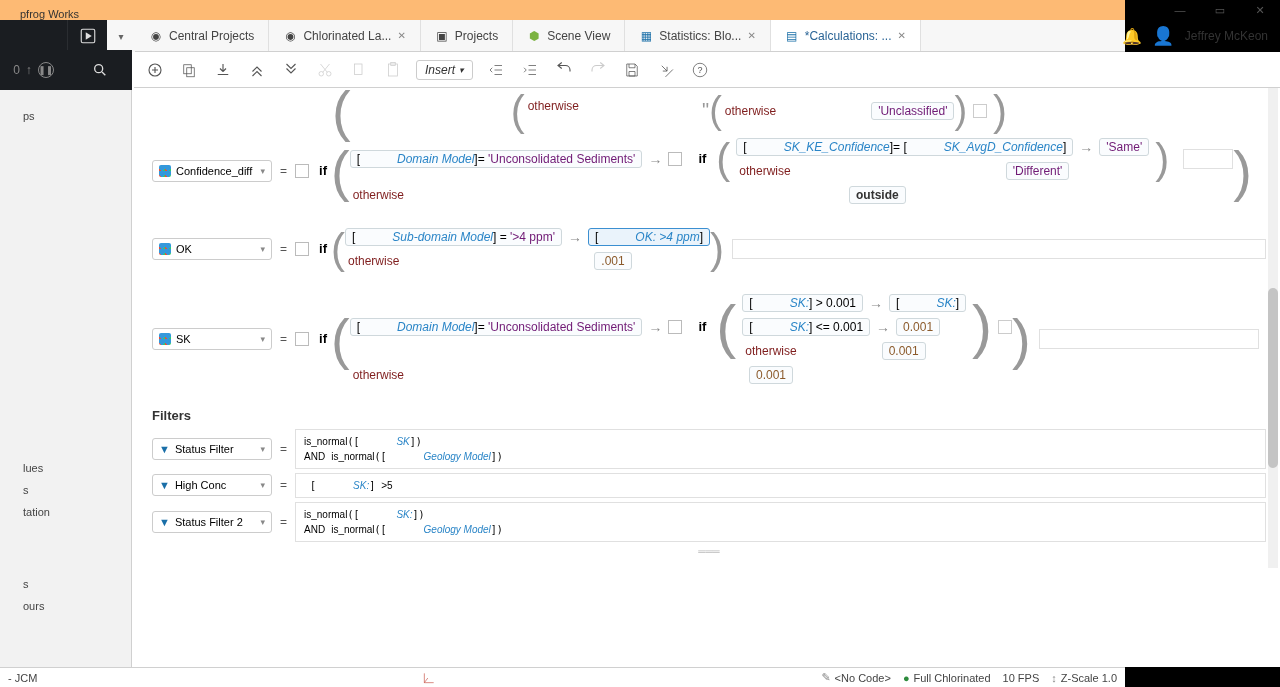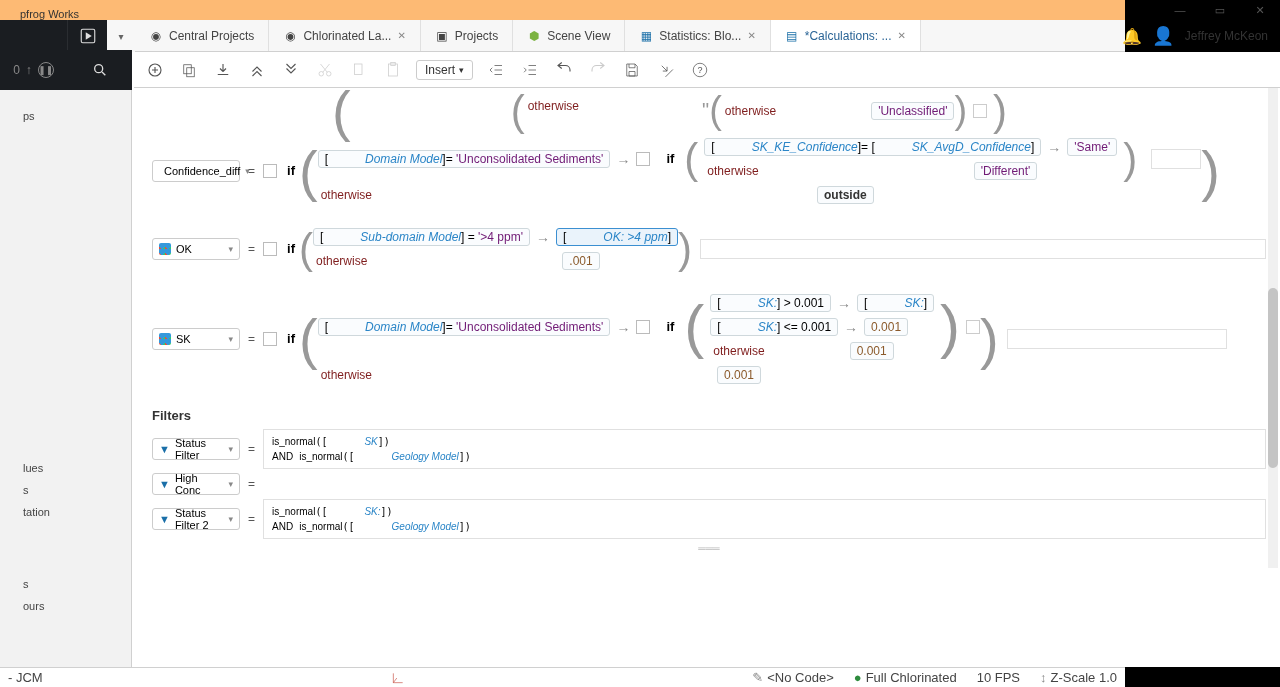--- a/index.html
+++ b/index.html
@@ -24,28 +24,28 @@
 
 .left-strip { position:absolute; top:50px; left:0; width:132px; height:618px; background:#f2f2f2; border-right:1px solid #d0d0d0; }
 .left-strip .dark-top { position:absolute; top:0; left:0; width:67px; height:40px; background:#1a1d21; display:flex; align-items:center; justify-content:center; gap:6px; color:#888; font-size:12px;}
 .left-strip .search-top { position:absolute; top:0; left:67px; width:65px; height:40px; background:#1a1d21; display:flex; align-items:center; justify-content:center; gap:8px; }
 .left-strip .tree { position:absolute; top:50px; left:4px; font-size:11px; color:#444;margin-left:19px; }
 .left-strip .tree div { margin:10px 0; }
 
 
 .toolbar { position:absolute; top:52px; left:134px; right:0; height:36px; background:#fff; border-bottom:1px solid #d0d0d0; display:flex; align-items:center; gap:12px; padding:0 10px; }
 .toolbar .tbtn { width:22px; height:22px; display:flex; align-items:center; justify-content:center; color:#555; }
-.toolbar .insert { font-size:12px; color:#333; padding:2px 8px; border:1px solid #ccc; border-radius:3px; display:flex; align-items:center; gap:4px; }
+.toolbar .insert { font-size:12px; color:#333; padding:2px 8px; border:1px solid #ccc; border-radius:3px; display:flex; align-items:center; gap:4px;font-style:italic; }
 
 
 .main { position:absolute; top:88px; left:134px; right:0; bottom:20px; background:#fff; overflow:hidden; }
 .content { padding: 6px 14px 0 18px; font-size:12px; }
 
 .calc-row { display:flex; align-items:center; margin:10px 0 24px 0; }
-.var-select { width:88px; height:22px; border:1px solid #ccc; border-radius:3px; display:flex; align-items:center; padding:0 6px; font-size:11px; gap:5px; }
+.var-select { width:120px; height:22px; border:1px solid #ccc; border-radius:3px; display:flex; align-items:center; padding:0 6px; font-size:11px; gap:5px; }
 .var-select .vicon { width:12px; height:12px; display:inline-block; }
 .vicon-grid { background: linear-gradient(45deg,#e74c3c 25%,transparent 25%), linear-gradient(-45deg,#2ecc71 25%,transparent 25%), #3498db; background-size:6px 6px; border-radius:2px;}
 .vicon-filter { color:#1a6fa8; }
 .eq { margin: 0 8px; color:#555; }
 .chkbox { width:14px; height:14px; border:1px solid #bbb; margin-right:6px; }
 .if-kw { font-weight:bold; font-size:13px; margin:0 4px; }
 .brace { font-size:56px; color:#999; font-weight:100; line-height:0.6; }
 .brace-sm { font-size:42px; }
 .brace-tiny { font-size:38px; }
 
@@ -66,21 +66,21 @@
 .filter-row { display:flex; align-items:center; margin:4px 0; }
 .filter-code { font-family:'Consolas',monospace; font-size:10px; border:1px solid #e0e0e0; padding:4px 8px; flex:1; line-height:1.5; }
 
 .errors { position:absolute; left:0; right:0; bottom:0; height:26px; border-top:1px solid #d0d0d0; display:flex; align-items:center; padding:0 12px; font-size:12px; font-weight:bold; }
 
 
 .scrollbar { position:absolute; right:2px; top:88px; width:10px; height:480px; background:#f0f0f0; }
 .scrollbar .thumb { position:absolute; top:200px; width:10px; height:180px; background:#c4c4c4; border-radius:5px; }
 
 
-.statusbar { position:absolute; bottom:0; left:0; right:155px; height:20px; background:#fff; border-top:1px solid #d0d0d0; display:flex; align-items:center; font-size:13px; color:#444; padding:0 8px; gap:20px; }
+.statusbar { position:absolute; bottom:0; left:0; right:155px; height:20px; background:#fff; border-top:1px solid #d0d0d0; display:flex; align-items:center; font-size:11px; color:#444; padding:0 8px; gap:12px; }
 .statusbar .spacer { flex:1; }
 .statusbar .sitem { display:flex; align-items:center; gap:4px; }
 
 
 .blackpane { position:absolute; right:0; top:0; width:155px; height:687px; background:#000; }
 
 .chev::after { content:'▾'; font-size:9px; color:#888; margin-left:auto; }
 </style>
 </head>
 <body>
@@ -404,20 +404,23 @@
         <span>AND</span> <span>is_normal</span>([<span class="tok-var">Geology Model</span>])
       </div>
     </div>
 
     <div class="filter-row">
       <div class="var-select chev">
         <span class="vicon-filter">▼</span>
         <span>High Conc</span>
       </div>
       <span class="eq">=</span>
+      <div class="filter-code">
+        &nbsp;[<span class="tok-var">SK:</span>] <span>&gt;5</span>
+      </div>
     </div>
 
     <div class="filter-row">
       <div class="var-select chev">
         <span class="vicon-filter">▼</span>
         <span>Status Filter 2</span>
       </div>
       <span class="eq">=</span>
       <div class="filter-code">
         <span>is_normal</span>([<span class="tok-var">SK:</span>])<br>

